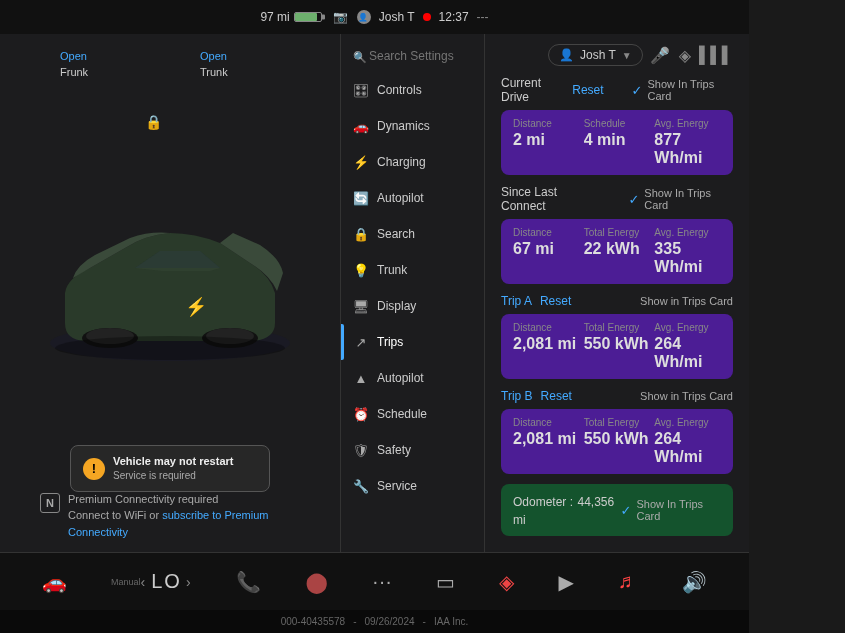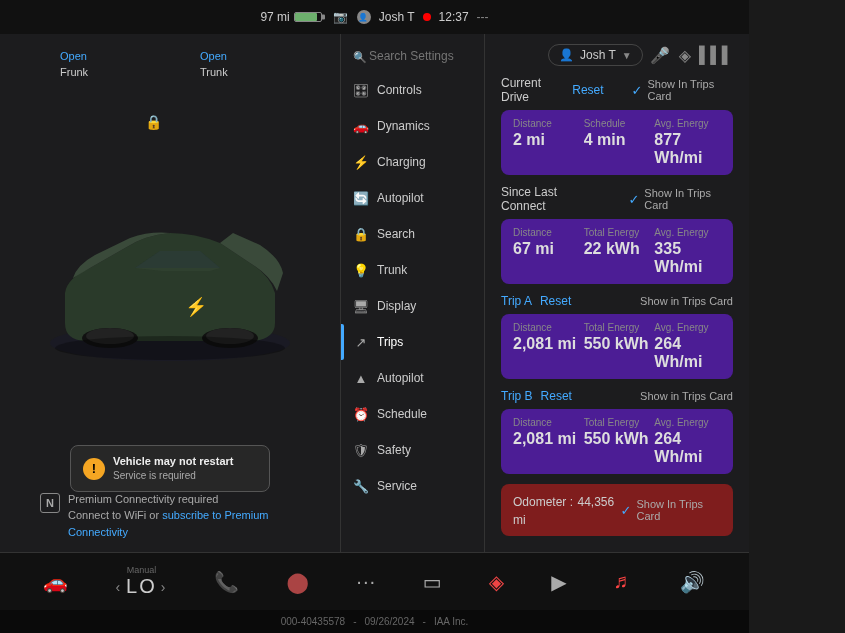--- a/index.html
+++ b/index.html
@@ -343,21 +343,21 @@
       font-size: 16px;
       font-weight: 700;
     }
 
     
     .odometer-row {
       display: flex;
       align-items: center;
       justify-content: flex-start;
       padding: 8px 12px;
-      background: #7f1d1d;
+      background: #14532d;
       border-radius: 8px;
       margin-bottom: 6px;
     }
     .odometer-text {
       color: #ccc;
       font-size: 12px;
     }
 
     
     .taskbar {
@@ -377,21 +377,21 @@
       font-size: 10px;
       gap: 3px;
       cursor: pointer;
     }
     .taskbar-icon {
       font-size: 20px;
       color: #aaa;
     }
     .taskbar-center {
       display: flex;
-      flex-direction: column;
+      flex-direction: row;
       align-items: center;
     }
     .taskbar-center .manual-label {
       font-size: 9px;
       color: #666;
     }
     .taskbar-center .lo-label {
       font-size: 20px;
       color: #ccc;
       font-weight: 300;

